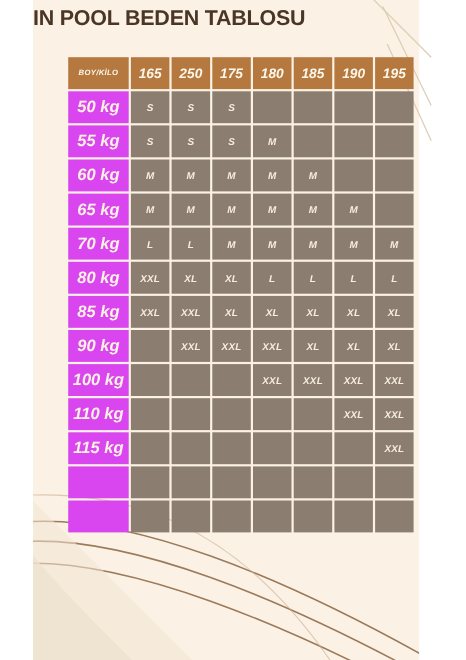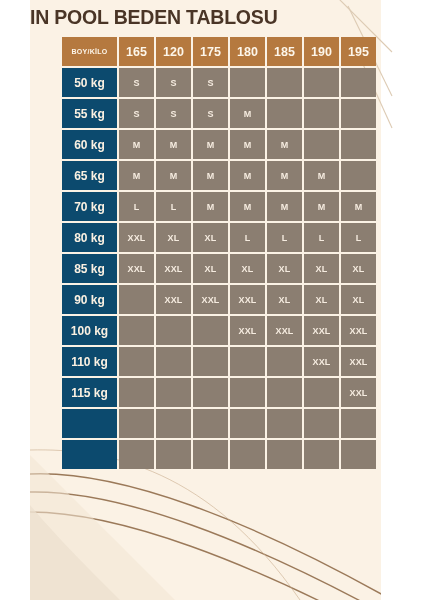--- a/index.html
+++ b/index.html
@@ -51,22 +51,23 @@
     letter-spacing: -0.2px;
     color: #4a3526;
     font-family: "Liberation Sans", sans-serif;
     white-space: nowrap;
   }
 
   
   .table-wrap {
     position: absolute;
     left: 60px;
-    top: 35px;
+    top: 50px;
     width: 305px;
+    font-style: italic;
   }
   table.size-table {
     border-collapse: separate;
     border-spacing: 2px;
     width: 305px;
     table-layout: fixed;
   }
   table.size-table th,
   table.size-table td {
     padding: 0;
@@ -92,23 +93,23 @@
   th.head-size {
     background: #b5793f;
     color: #fdf6ea;
     font-size: 12.5px;
     font-weight: bold;
     letter-spacing: 0px;
   }
 
   
   td.row-label {
-    background: #0c4a6e;
+    background: #d946ef;
     color: #fbf1e2;
-    font-size: 12px;
+    font-size: 15px;
     font-weight: bold;
   }
   td.row-label.empty-label {
     color: transparent;
   }
 
   
   td.cell {
     background: #8b7e71;
     color: #f6ece0;
@@ -163,21 +164,21 @@
           <col class="c-data">
           <col class="c-data">
         <col class="c-data">
           <col class="c-data">
           <col class="c-data">
       </colgroup>
       <thead>
         <tr>
           <th class="head-label">BOY/KİLO</th>
           <th class="head-size">165</th>
-          <th class="head-size">120</th>
+          <th class="head-size">250</th>
           <th class="head-size">175</th>
           <th class="head-size">180</th>
           <th class="head-size">185</th>
           <th class="head-size">190</th>
           <th class="head-size">195</th>
         </tr>
       </thead>
       <tbody id="table-body">
           <tr>
             <td class="row-label">50 kg</td>

